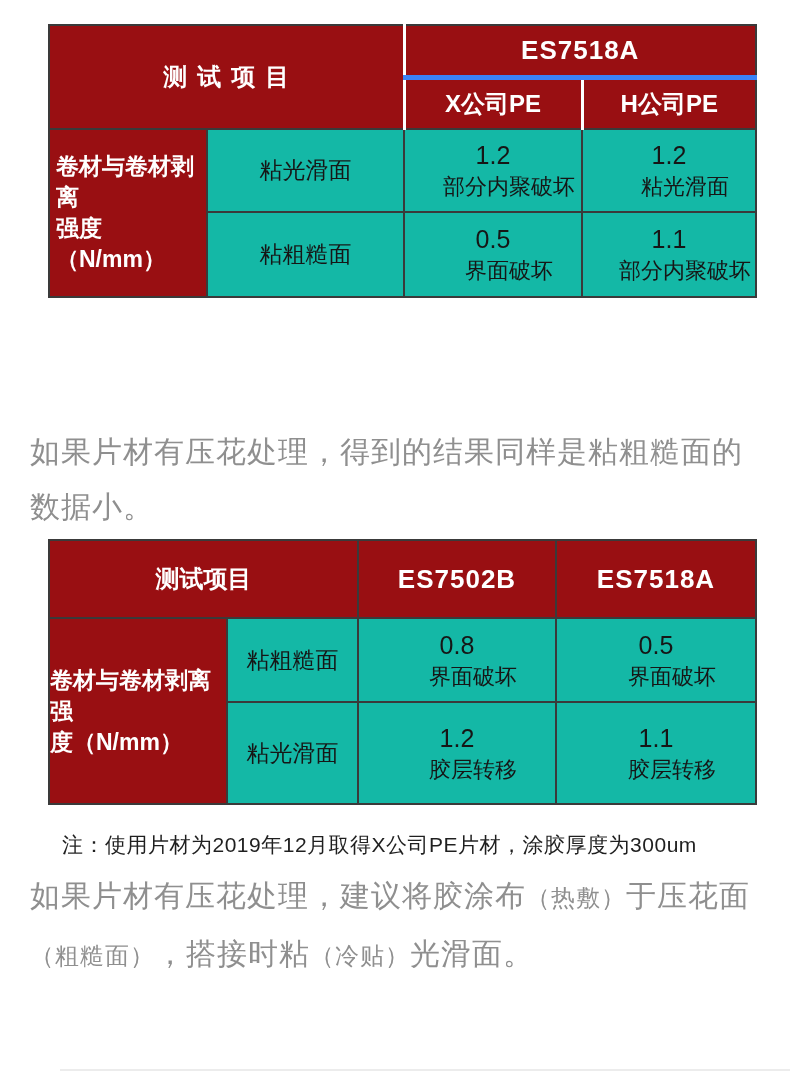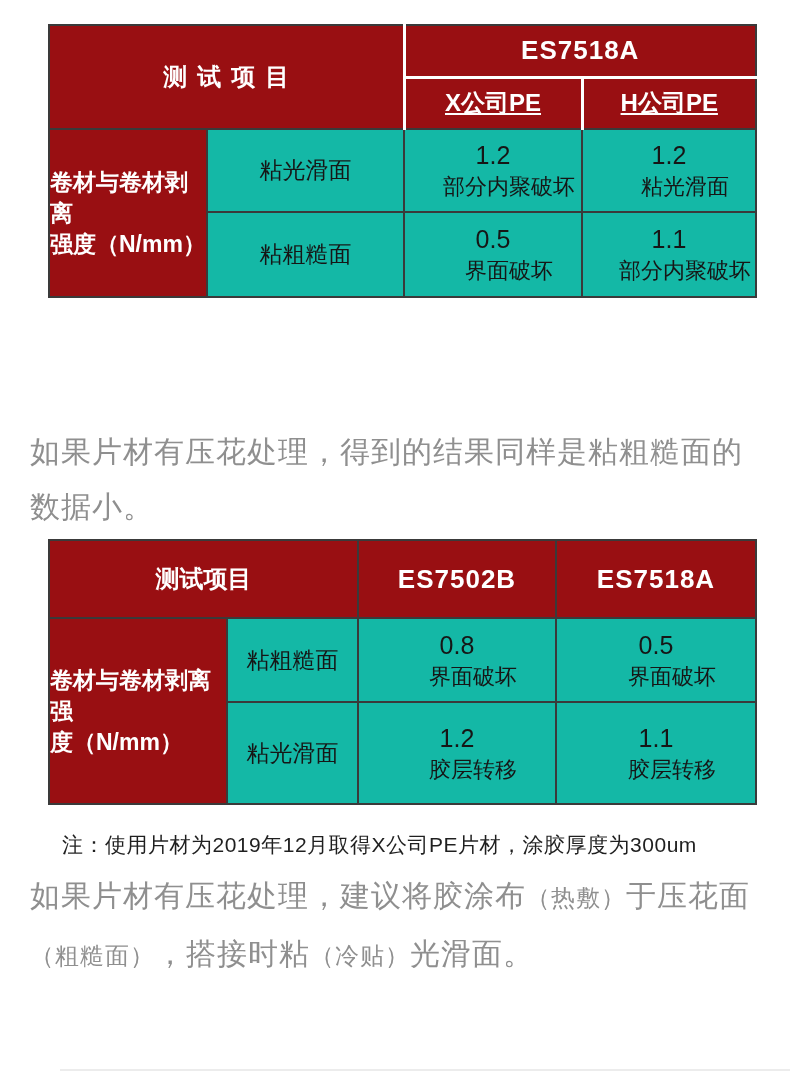--- a/index.html
+++ b/index.html
@@ -17,38 +17,38 @@
   }
   .abs{position:absolute;}
 
   
   table.t{border-collapse:collapse;table-layout:fixed;background:#14b8a6;}
   table.t td{border:2px solid var(--border-dark);padding:0;text-align:center;vertical-align:middle;overflow:hidden;}
   td.red{background:var(--table-red);color:var(--header-text);font-weight:bold;}
   
   .t1 .w-r{border-right:3px solid #ffffff;}
   .t1 .w-l{border-left:3px solid #ffffff;}
-  .t1 .w-t{border-top:2px solid #3b82f6;text-decoration:underline;}
+  .t1 .w-t{border-top:5px solid #3b82f6;}
   .t1 .w-b{border-bottom:3px solid #ffffff;}
 
   .t1{width:707px;}
   .t2{width:707px;}
   .t1 tr.hr1{height:52px;}
   .t1 tr.hr2{height:52px;}
   .t1 tr.br1{height:83px;}
   .t1 tr.br2{height:85px;}
   .t2 tr.hr{height:78px;}
   .t2 tr.br1{height:84px;}
   .t2 tr.br2{height:102px;}
 
   .hd-test{font-size:24px;letter-spacing:10px;text-indent:10px;}
   .hd-prod{font-size:26px;letter-spacing:1px;}
   .hd-sub{font-size:24px;}
   .side-label{font-size:23px;line-height:31px;}
-  .t1 .side-label{text-align:left;padding-left:0;}
+  .t1 .side-label{text-align:left;padding-left:6px;}
   .t2 .side-label{text-align:left;}
   .cell-surface{font-size:23px;color:var(--body-text);}
   .cell-val{color:var(--body-text);}
   .cell-val .v{font-size:25px;line-height:33px;}
   .cell-val .m{font-size:22px;line-height:30px;padding-left:32px;}
 
   
   .para{
     color:var(--paragraph-gray);
     font-size:30px;

